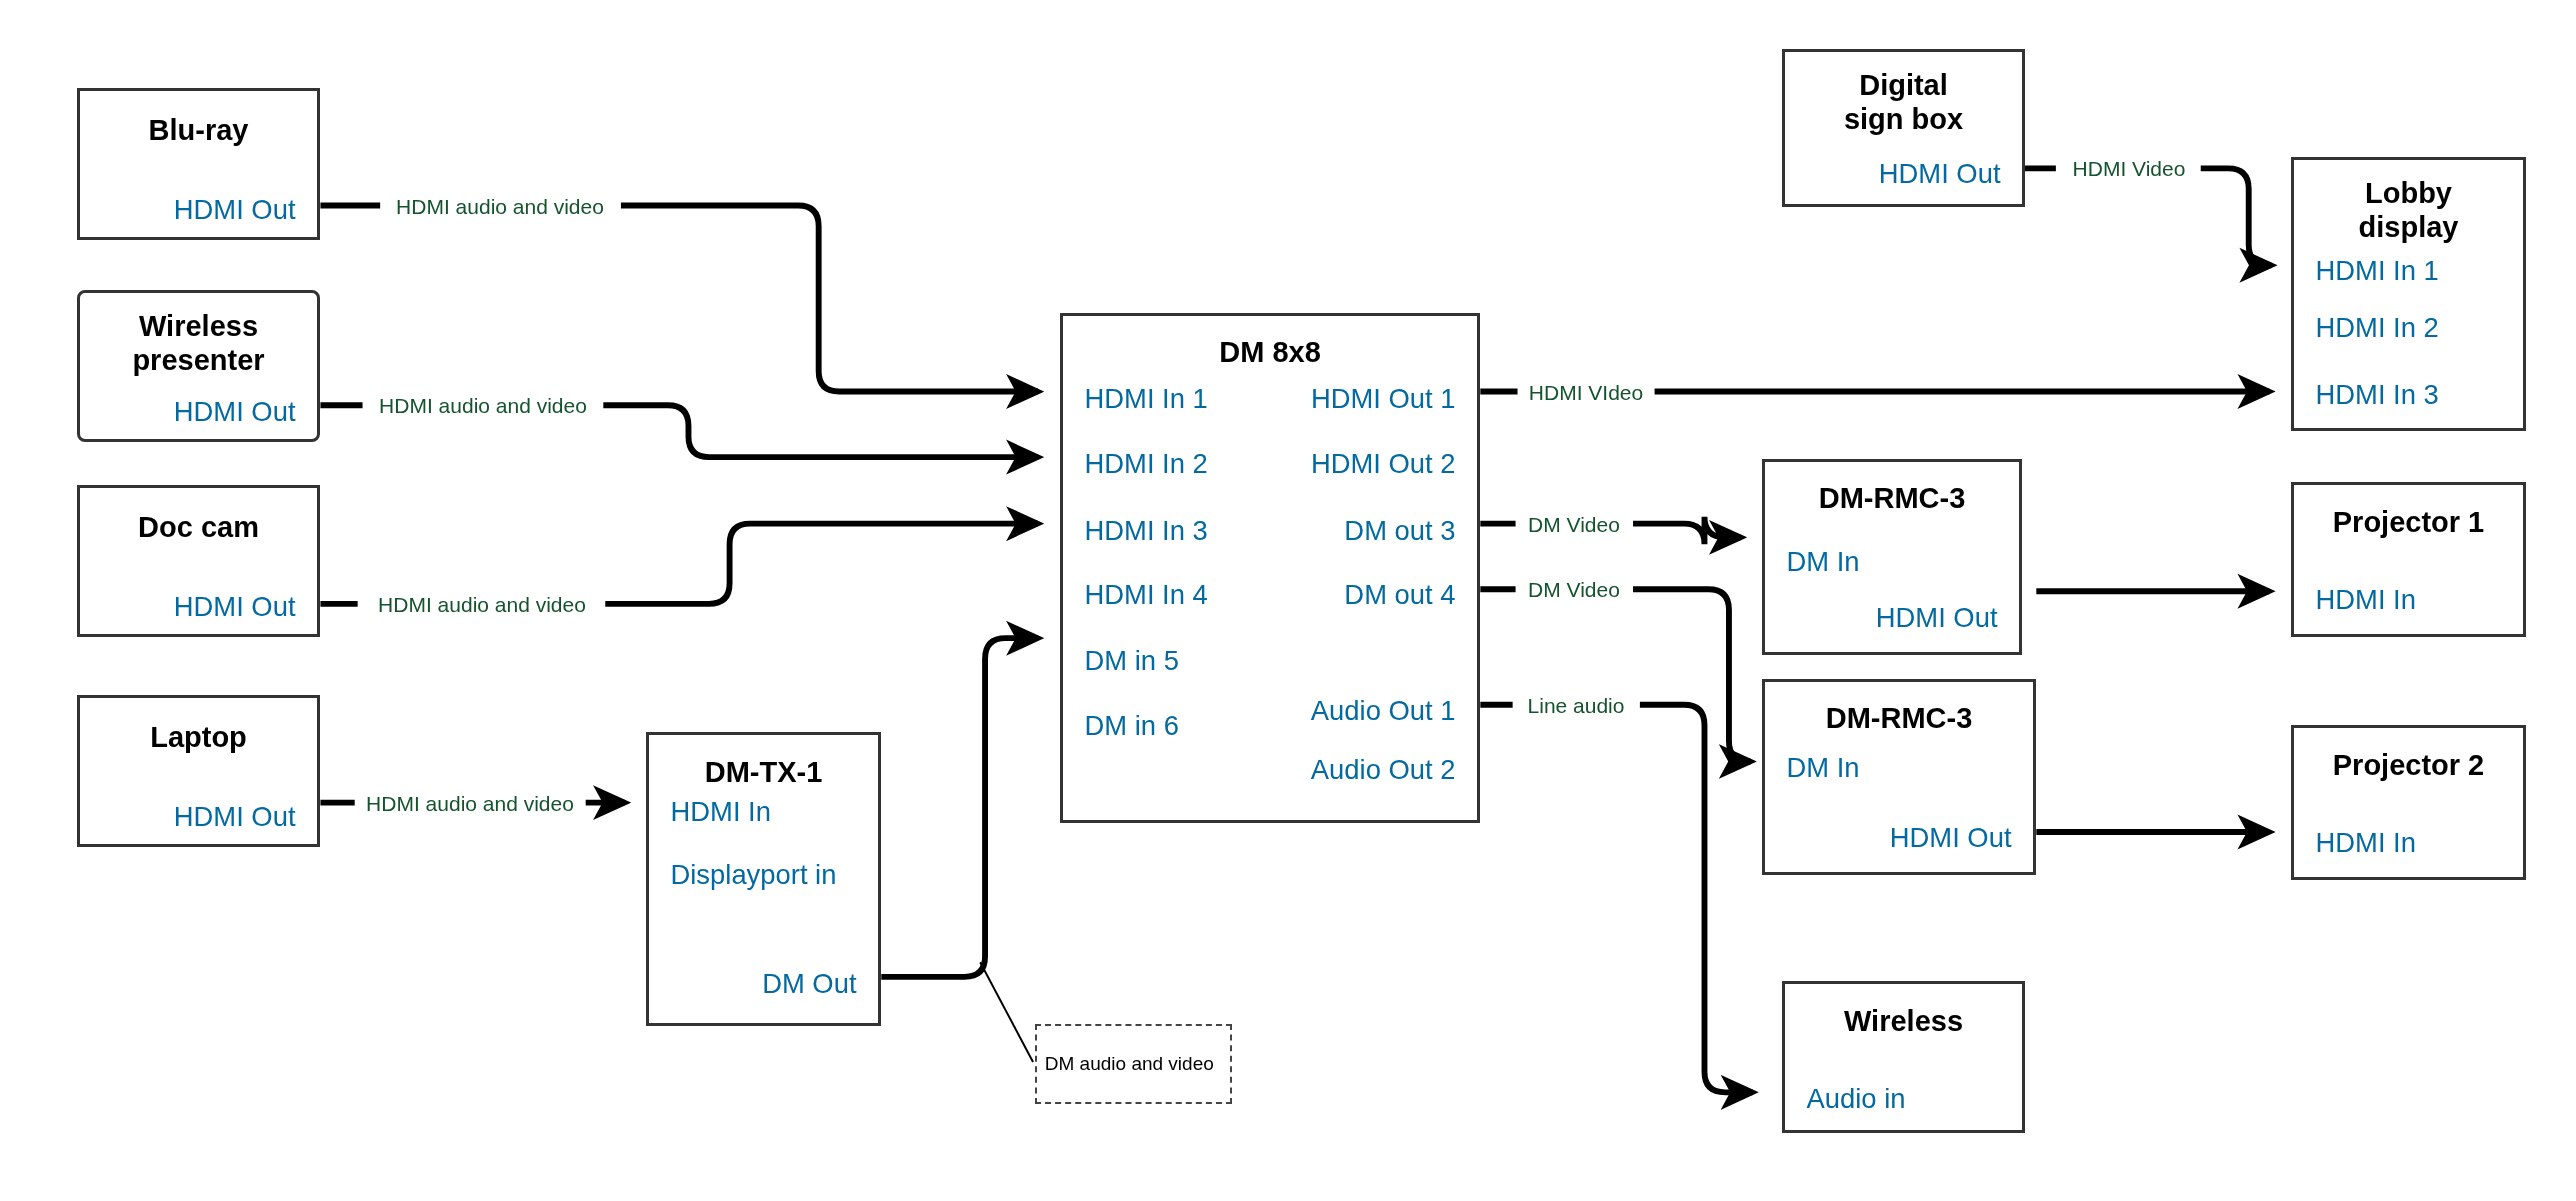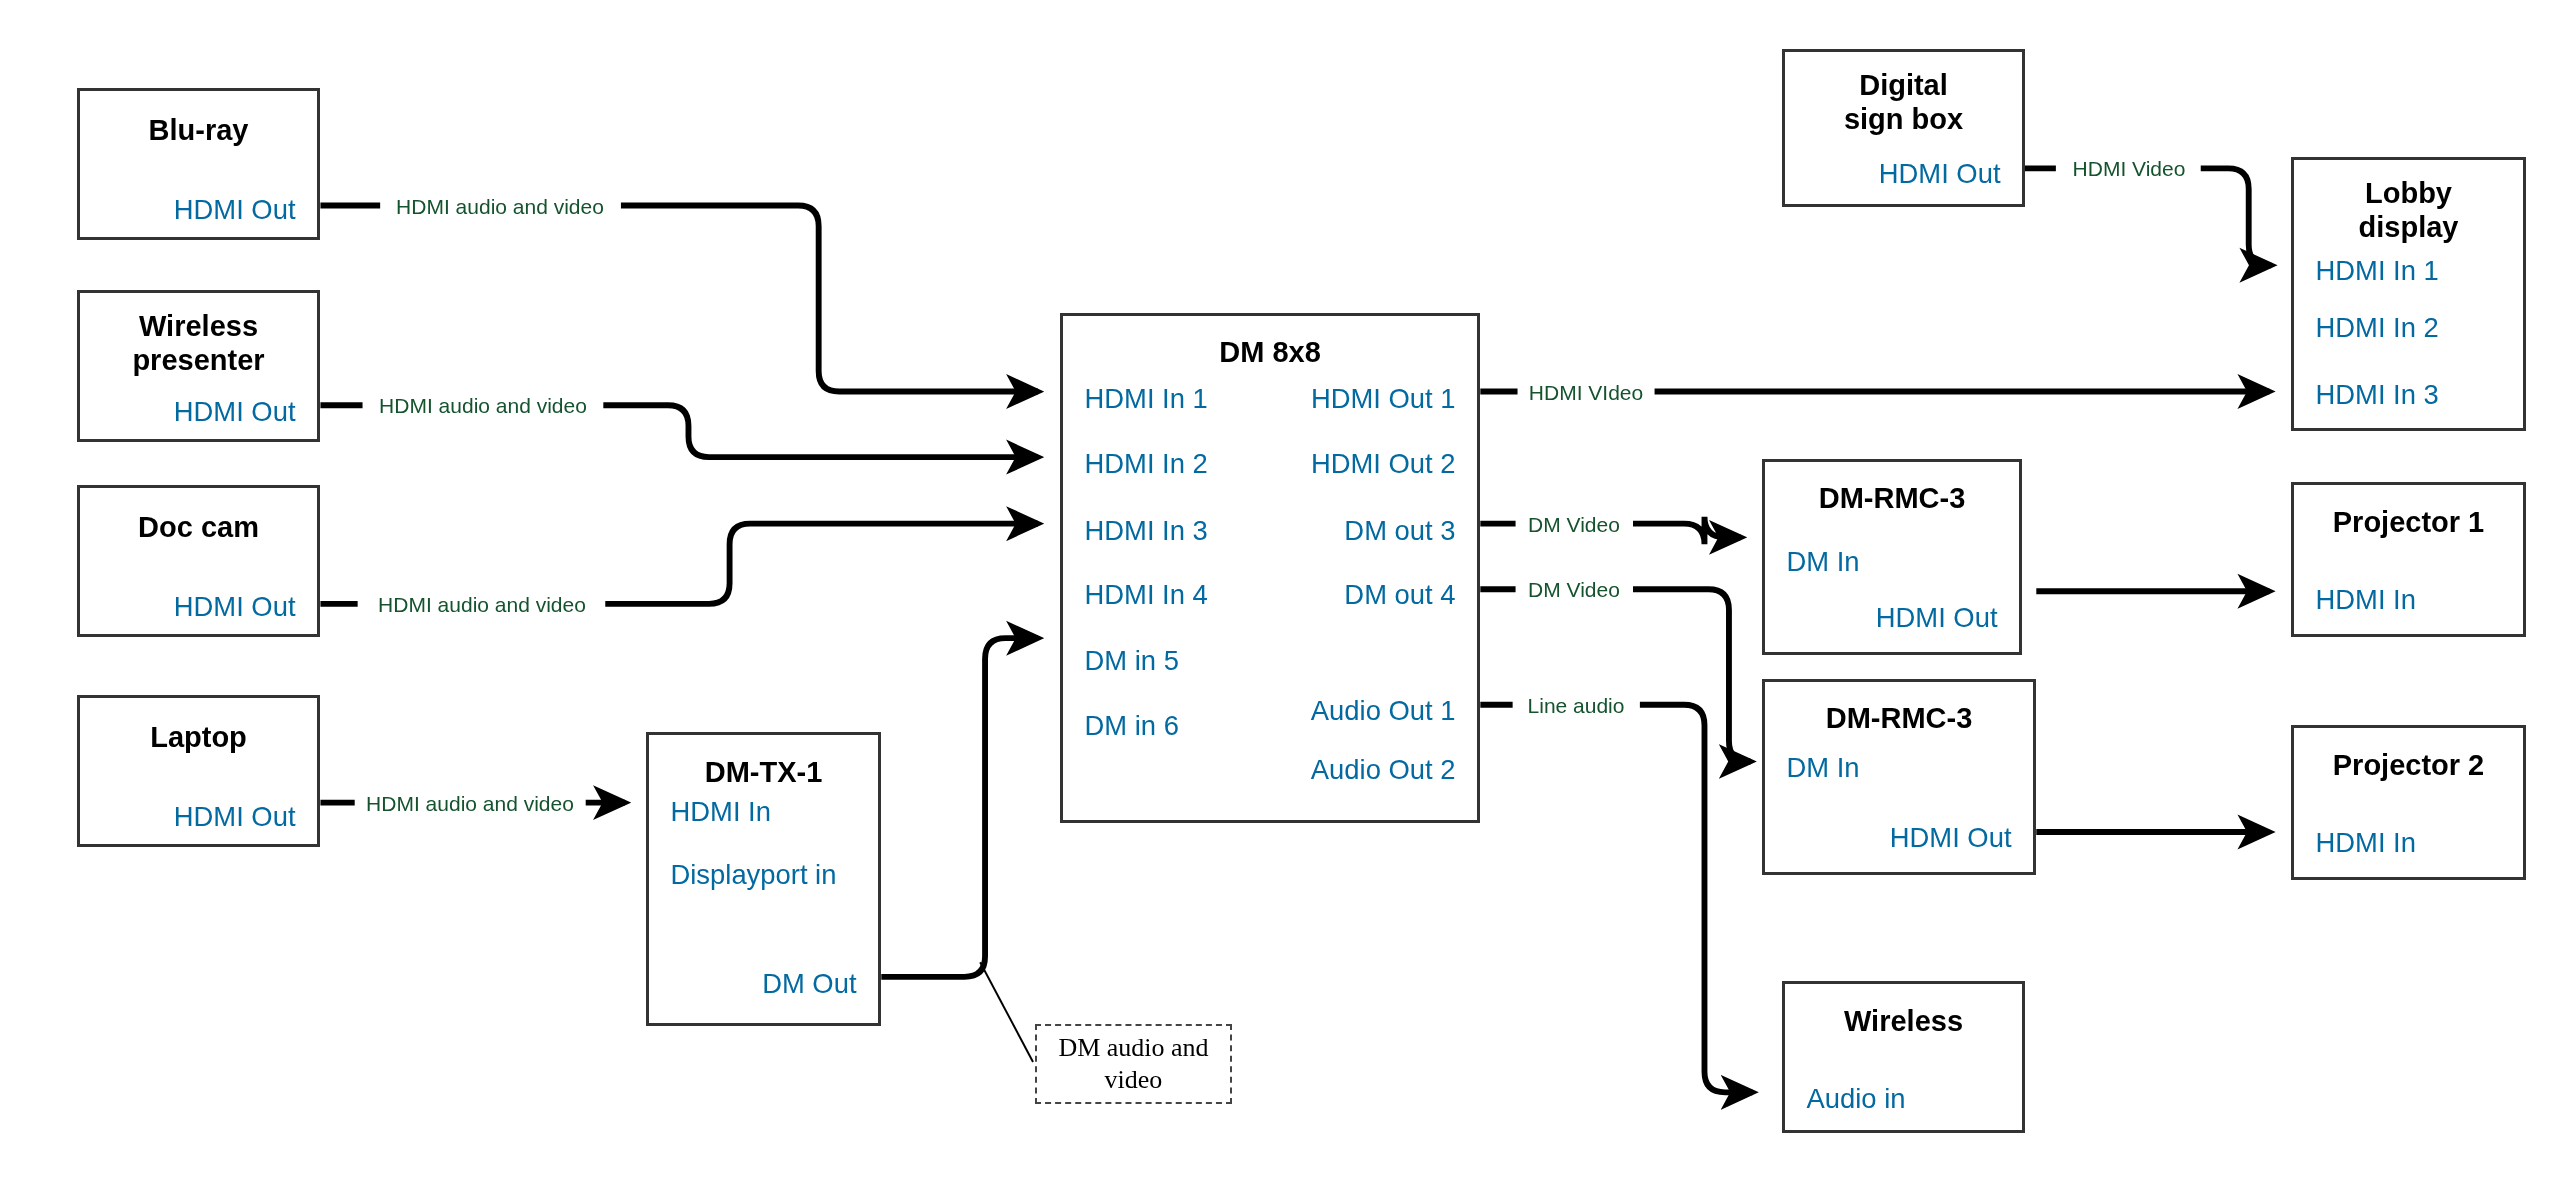--- a/index.html
+++ b/index.html
@@ -61,25 +61,24 @@
     transform: translate(-50%, -50%);
   }
   .callout {
     position: absolute;
     box-sizing: border-box;
     border: 2.9px dashed #444444;
     background: #ffffff;
     display: flex;
     align-items: center;
     text-align: center;
-    font-size: 26px;
+    font-size: 19px;
     color: #000000;
     line-height: 1.25;
     padding: 3.9px 7.8px;
-    font-family: Liberation Serif, serif;
   }
 </style>
 </head>
 <body>
 
 <div id="stage">
 
   <svg class="wires" viewBox="0 0 2631 1227" xmlns="http://www.w3.org/2000/svg">
     <defs>
       <marker id="arrow" viewBox="0 0 12 12" refX="10" refY="6" markerWidth="6.5" markerHeight="6.5" orient="auto-start-reverse">
@@ -114,21 +113,21 @@
     </g>
 
     <path fill="none" stroke="#000000" stroke-width="2" d="M 1001 983 L 1055 1085"></path>
   </svg>
 
   <div class="node" style="left:77px; top:88px; width:243px; height:152px;">
     <div class="node-title" style="top:21.5px;">Blu-ray</div>
     <div class="port right" style="top:105px;">HDMI Out</div>
   </div>
 
-  <div class="node" style="left:77px; top:290px; width:243px; height:152px;">
+  <div class="node" style="left:77px; top:290px; width:243px; height:152px;border-radius:8px;">
     <div class="node-title" style="top:15.7px; padding:0 27.4px;">Wireless presenter</div>
     <div class="port right" style="top:105px;">HDMI Out</div>
   </div>
 
   <div class="node" style="left:77px; top:485px; width:243px; height:152px;">
     <div class="node-title" style="top:21.5px;">Doc cam</div>
     <div class="port right" style="top:105px;">HDMI Out</div>
   </div>
 
   <div class="node" style="left:77px; top:695px; width:243px; height:152px;">

